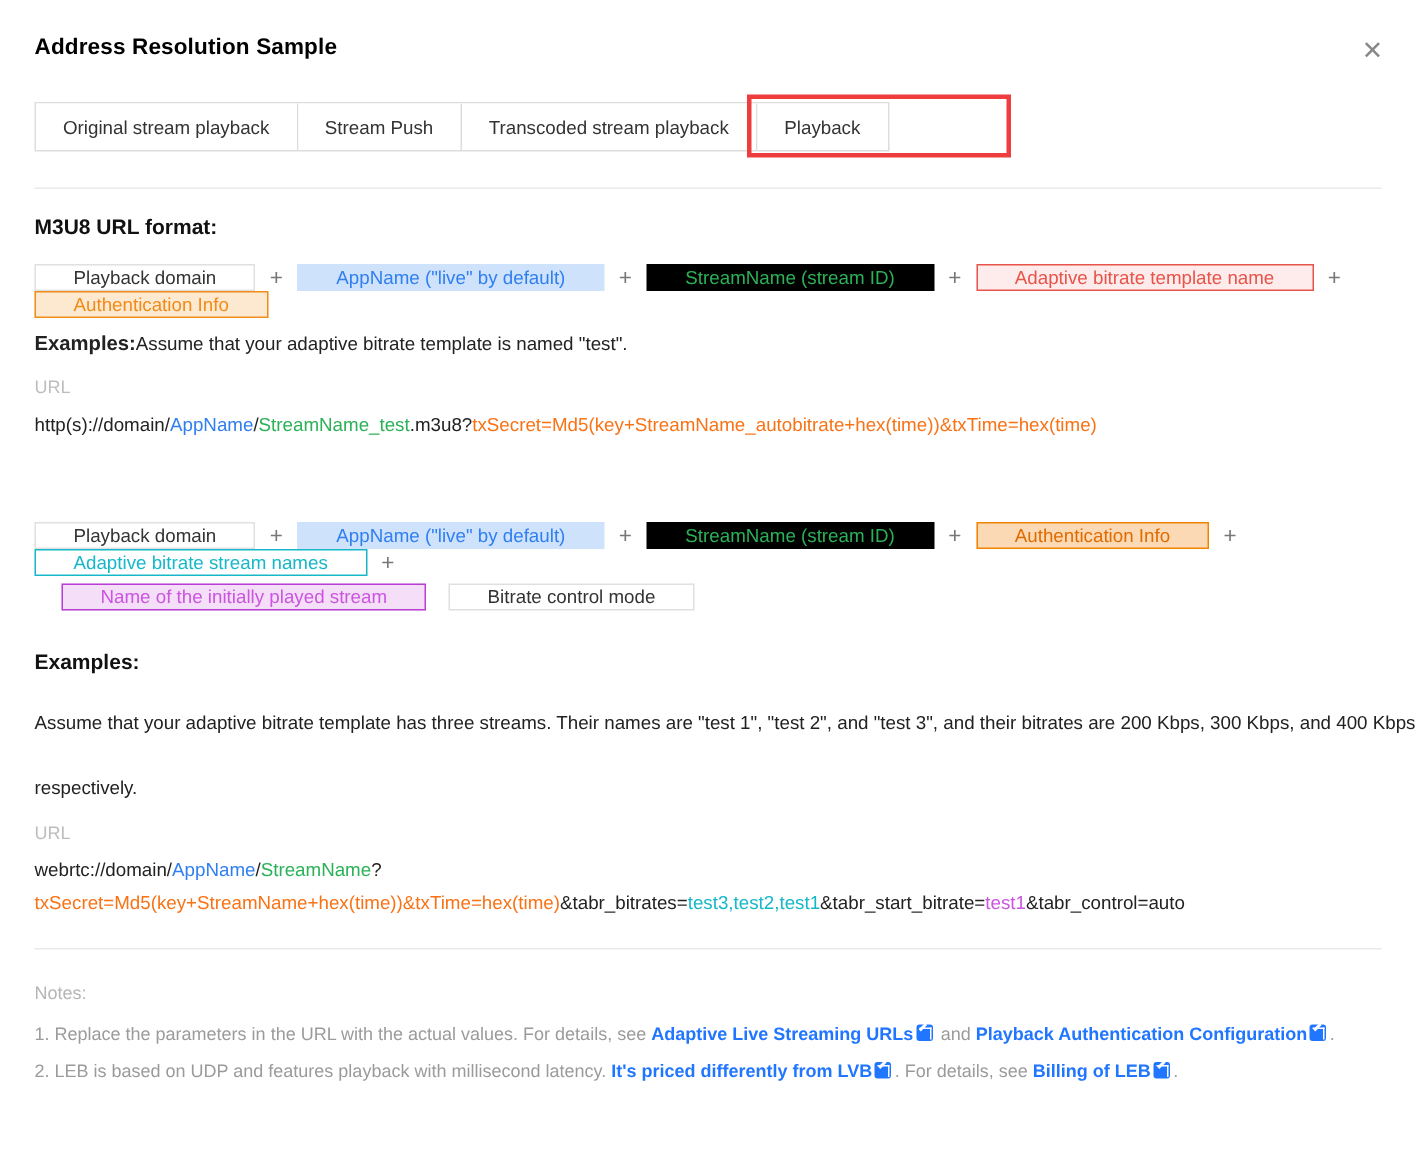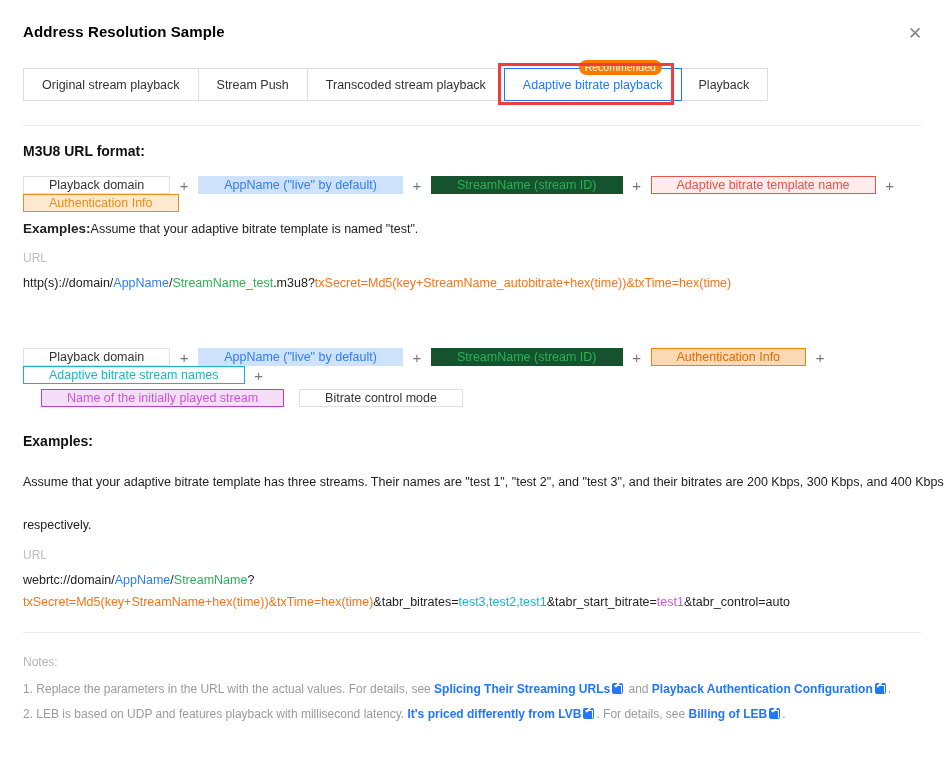--- a/index.html
+++ b/index.html
@@ -57,21 +57,21 @@
   
   .tagrow { position: absolute; left: 23px; display: flex; align-items: center; flex-wrap: wrap; }
   .tag {
     display: inline-flex; align-items: center; justify-content: center;
     height: 18px; padding: 0 25px; font-size: 12.5px; white-space: nowrap;
     border: 1px solid transparent; background: #fff;
   }
   .plus { display:inline-flex; align-items:center; justify-content:center; width: 28px; color:#777; font-size: 15px; }
   .t-plain   { border-color:#e0e0e0; color:#333; }
   .t-blue    { background:#cfe2fb; color:#2f7ff0; }
-  .t-green   { background:#14532d; color:#2bb157; }
+  .t-green   { background:#000000; color:#2bb157; }
   .t-red     { background:#fdeceb; border-color:#e8534a; color:#e8534a; }
   .t-orange  { background:#fde9cf; border-color:#f08c1a; color:#f08c1a; }
   .t-orange2 { background:#fbd9b5; border-color:#f08400; color:#e06c00; }
   .t-cyan    { background:#fff; border-color:#16b8c8; color:#16b8c8; }
   .t-purple  { background:#f5def7; border-color:#b83fd4; color:#cb55e0; }
 
   
   .ex-line { position: absolute; left: 23px; font-size: 12.5px; color:#222; white-space: nowrap; }
   .ex-line b { font-weight: bold; font-size: 13.5px; }
   .url-label { position: absolute; left: 23px; font-size: 12px; color:#bdbdbd; }
@@ -106,24 +106,20 @@
 
 <div class="dialog">
 
   <div class="dlg-title">Address Resolution Sample</div>
   <div class="close-btn">✕</div>
 
   <div class="tabbar">
     <div class="tab">Original stream playback</div>
     <div class="tab">Stream Push</div>
     <div class="tab">Transcoded stream playback</div>
-    <div class="tab-wrap">
-      <div class="badge">Recommended</div>
-      <div class="tab active">Adaptive bitrate playback</div>
-    </div>
     <div class="tab">Playback</div>
   </div>
   <div class="hl-box"></div>
 
   <div class="divider" style="top:125px;"></div>
 
   <div class="sec-title" style="top:143px;">M3U8 URL format:</div>
 
   <div class="tagrow" style="top:176px;">
     <span class="tag t-plain">Playback domain</span>
@@ -181,20 +177,20 @@
 
   <div class="url-line" style="top:595px;">
     <span class="c-orange">txSecret=Md5(key+StreamName+hex(time))&amp;txTime=hex(time)</span><span>&amp;tabr_bitrates=</span><span class="c-cyan">test3,test2,test1</span><span>&amp;tabr_start_bitrate=</span><span class="c-purple">test1</span><span>&amp;tabr_control=auto</span>
   </div>
 
   <div class="divider" style="top:632px;"></div>
 
   <div class="notes-head" style="top:655px;">Notes:</div>
 
   <div class="note" style="top:682px;">
-    <span>1. Replace the parameters in the URL with the actual values. For details, see </span><span class="lnk">Splicing Their Streaming URLs</span><span class="extlink"></span><span> and </span><span class="lnk">Playback Authentication Configuration</span><span class="extlink"></span><span>.</span>
+    <span>1. Replace the parameters in the URL with the actual values. For details, see </span><span class="lnk">Adaptive Live Streaming URLs</span><span class="extlink"></span><span> and </span><span class="lnk">Playback Authentication Configuration</span><span class="extlink"></span><span>.</span>
   </div>
 
   <div class="note" style="top:707px;">
     <span>2. LEB is based on UDP and features playback with millisecond latency. </span><span class="lnk">It's priced differently from LVB</span><span class="extlink"></span><span>. For details, see </span><span class="lnk">Billing of LEB</span><span class="extlink"></span><span>.</span>
   </div>
 
 </div>
 
 </body></html>

